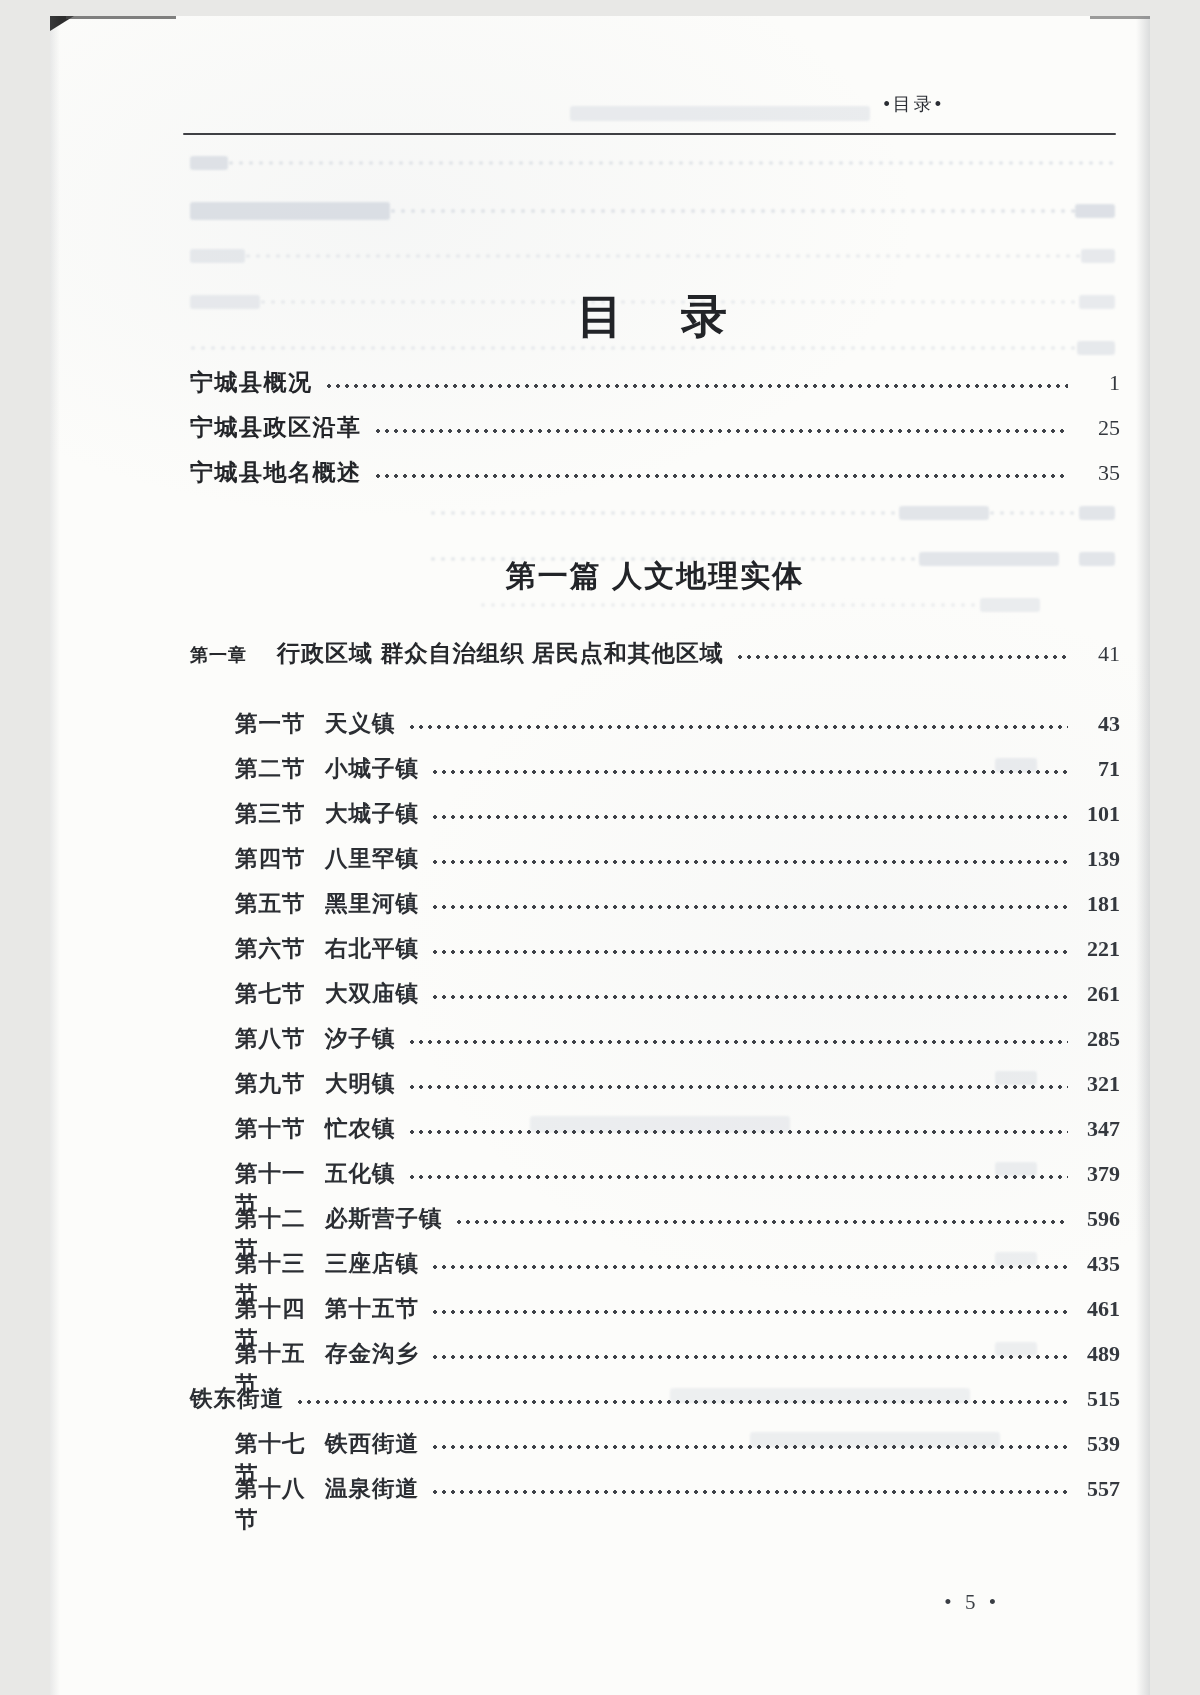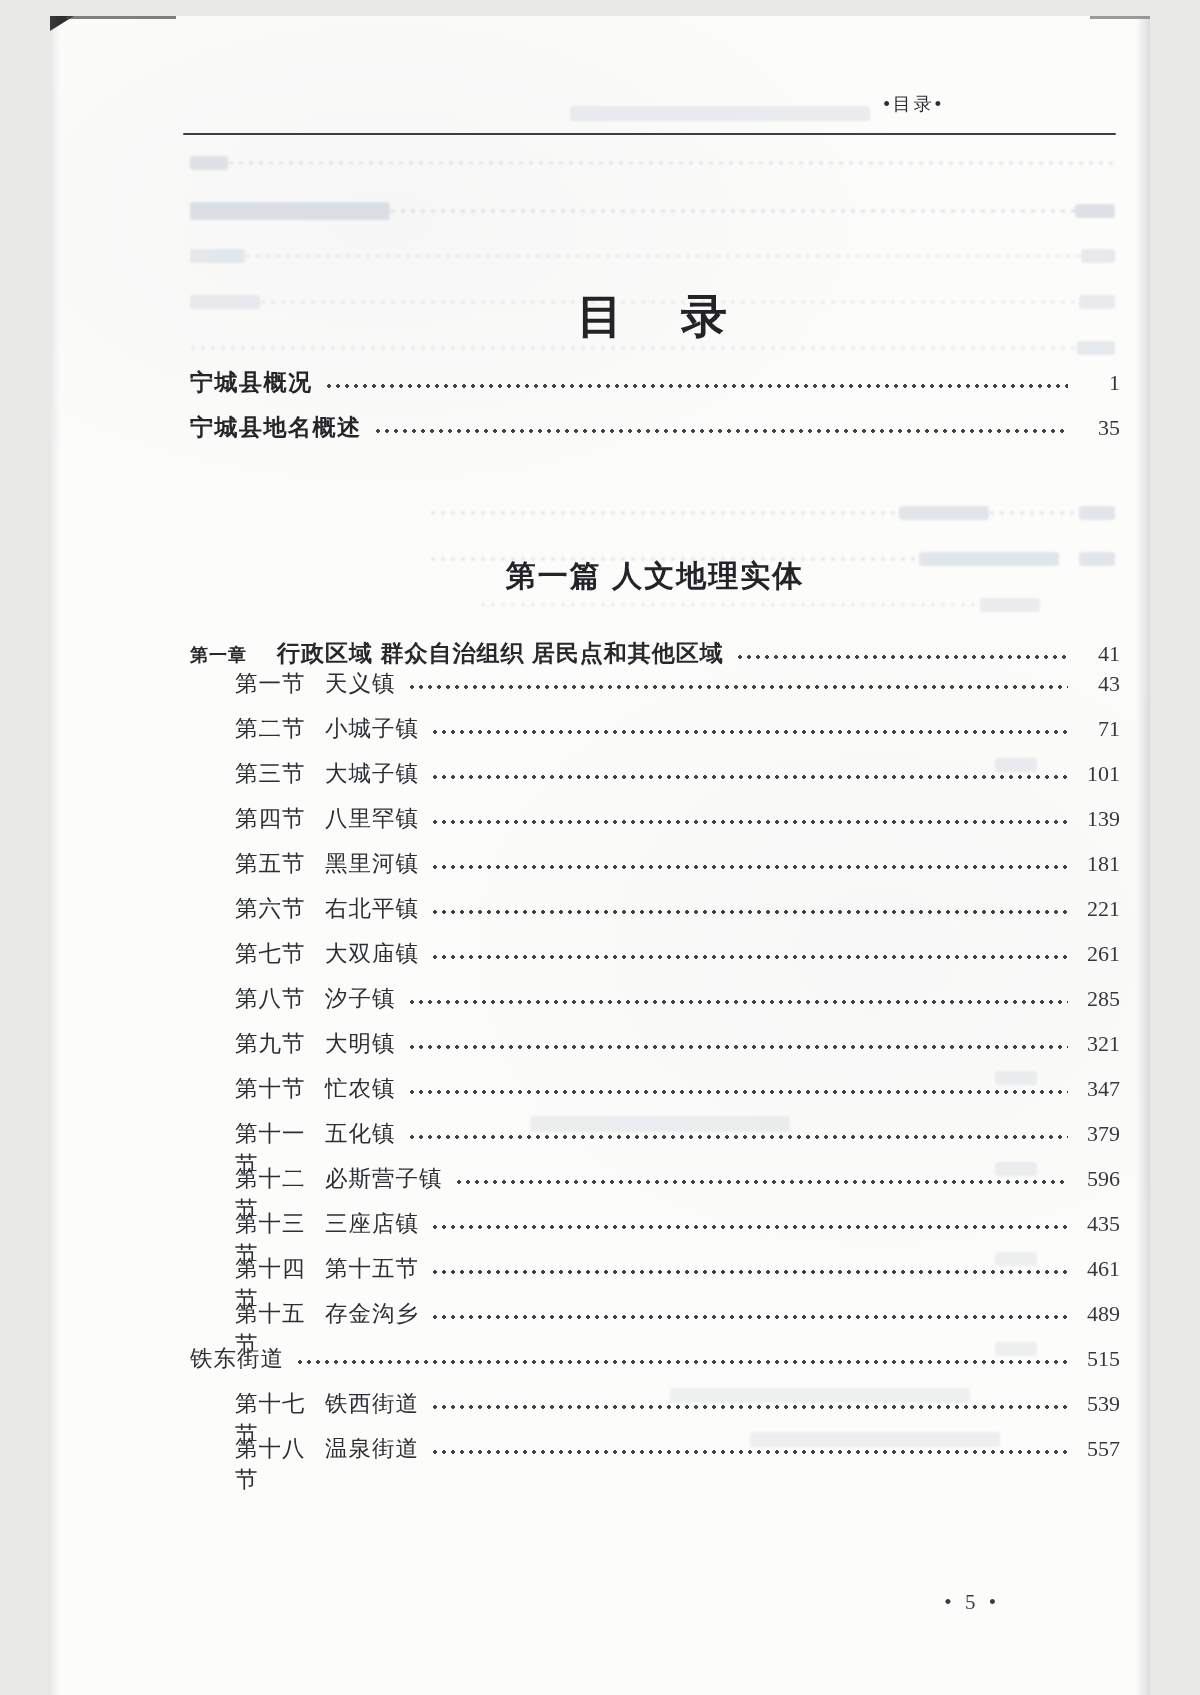--- a/index.html
+++ b/index.html
@@ -47,21 +47,21 @@
   
   .part-heading{
     position:absolute;top:540px;left:140px;width:930px;
     text-align:center;font-size:30px;font-weight:700;letter-spacing:2px;color:#222428;
   }
   
   .chapter{position:absolute;top:622px;left:140px;width:930px;}
   .ch-label{font-size:18px;font-weight:700;margin-right:30px;letter-spacing:1px;}
   .ch-title{font-size:23px;font-weight:700;letter-spacing:1px;}
   
-  .sections{position:absolute;top:652px;left:140px;width:930px;}
+  .sections{position:absolute;top:692px;left:140px;width:930px;font-weight:bold;}
   .sec-label{display:inline-block;width:135px;padding-left:45px;font-size:22.5px;
     letter-spacing:1px;color:#2b2e33;box-sizing:border-box;}
   .sec-title{font-size:22.5px;letter-spacing:1px;color:#2b2e33;}
   
   .footer-pagenum{
     position:absolute;top:1574px;right:150px;
     font-family:"Liberation Serif", serif;font-size:21px;color:#3a3e44;letter-spacing:4px;
   }
   
   .ghost{position:absolute;opacity:.55;filter:blur(1.2px);pointer-events:none;}
@@ -143,20 +143,25 @@
   <div class="page-title">目　录</div>
 
   <div class="front-matter">
 
       <div class="row">
         <span class="fm-label">宁城县概况</span>
         <span class="leader"></span>
         <span class="pagenum">1</span>
       </div>
 
+      <div class="row">
+        <span class="fm-label">宁城县政区沿革</span>
+        <span class="leader"></span>
+        <span class="pagenum">25</span>
+      </div>
 
       <div class="row">
         <span class="fm-label">宁城县地名概述</span>
         <span class="leader"></span>
         <span class="pagenum">35</span>
       </div>
     </div>
 
   <div class="part-heading">第一篇 人文地理实体</div>
 

